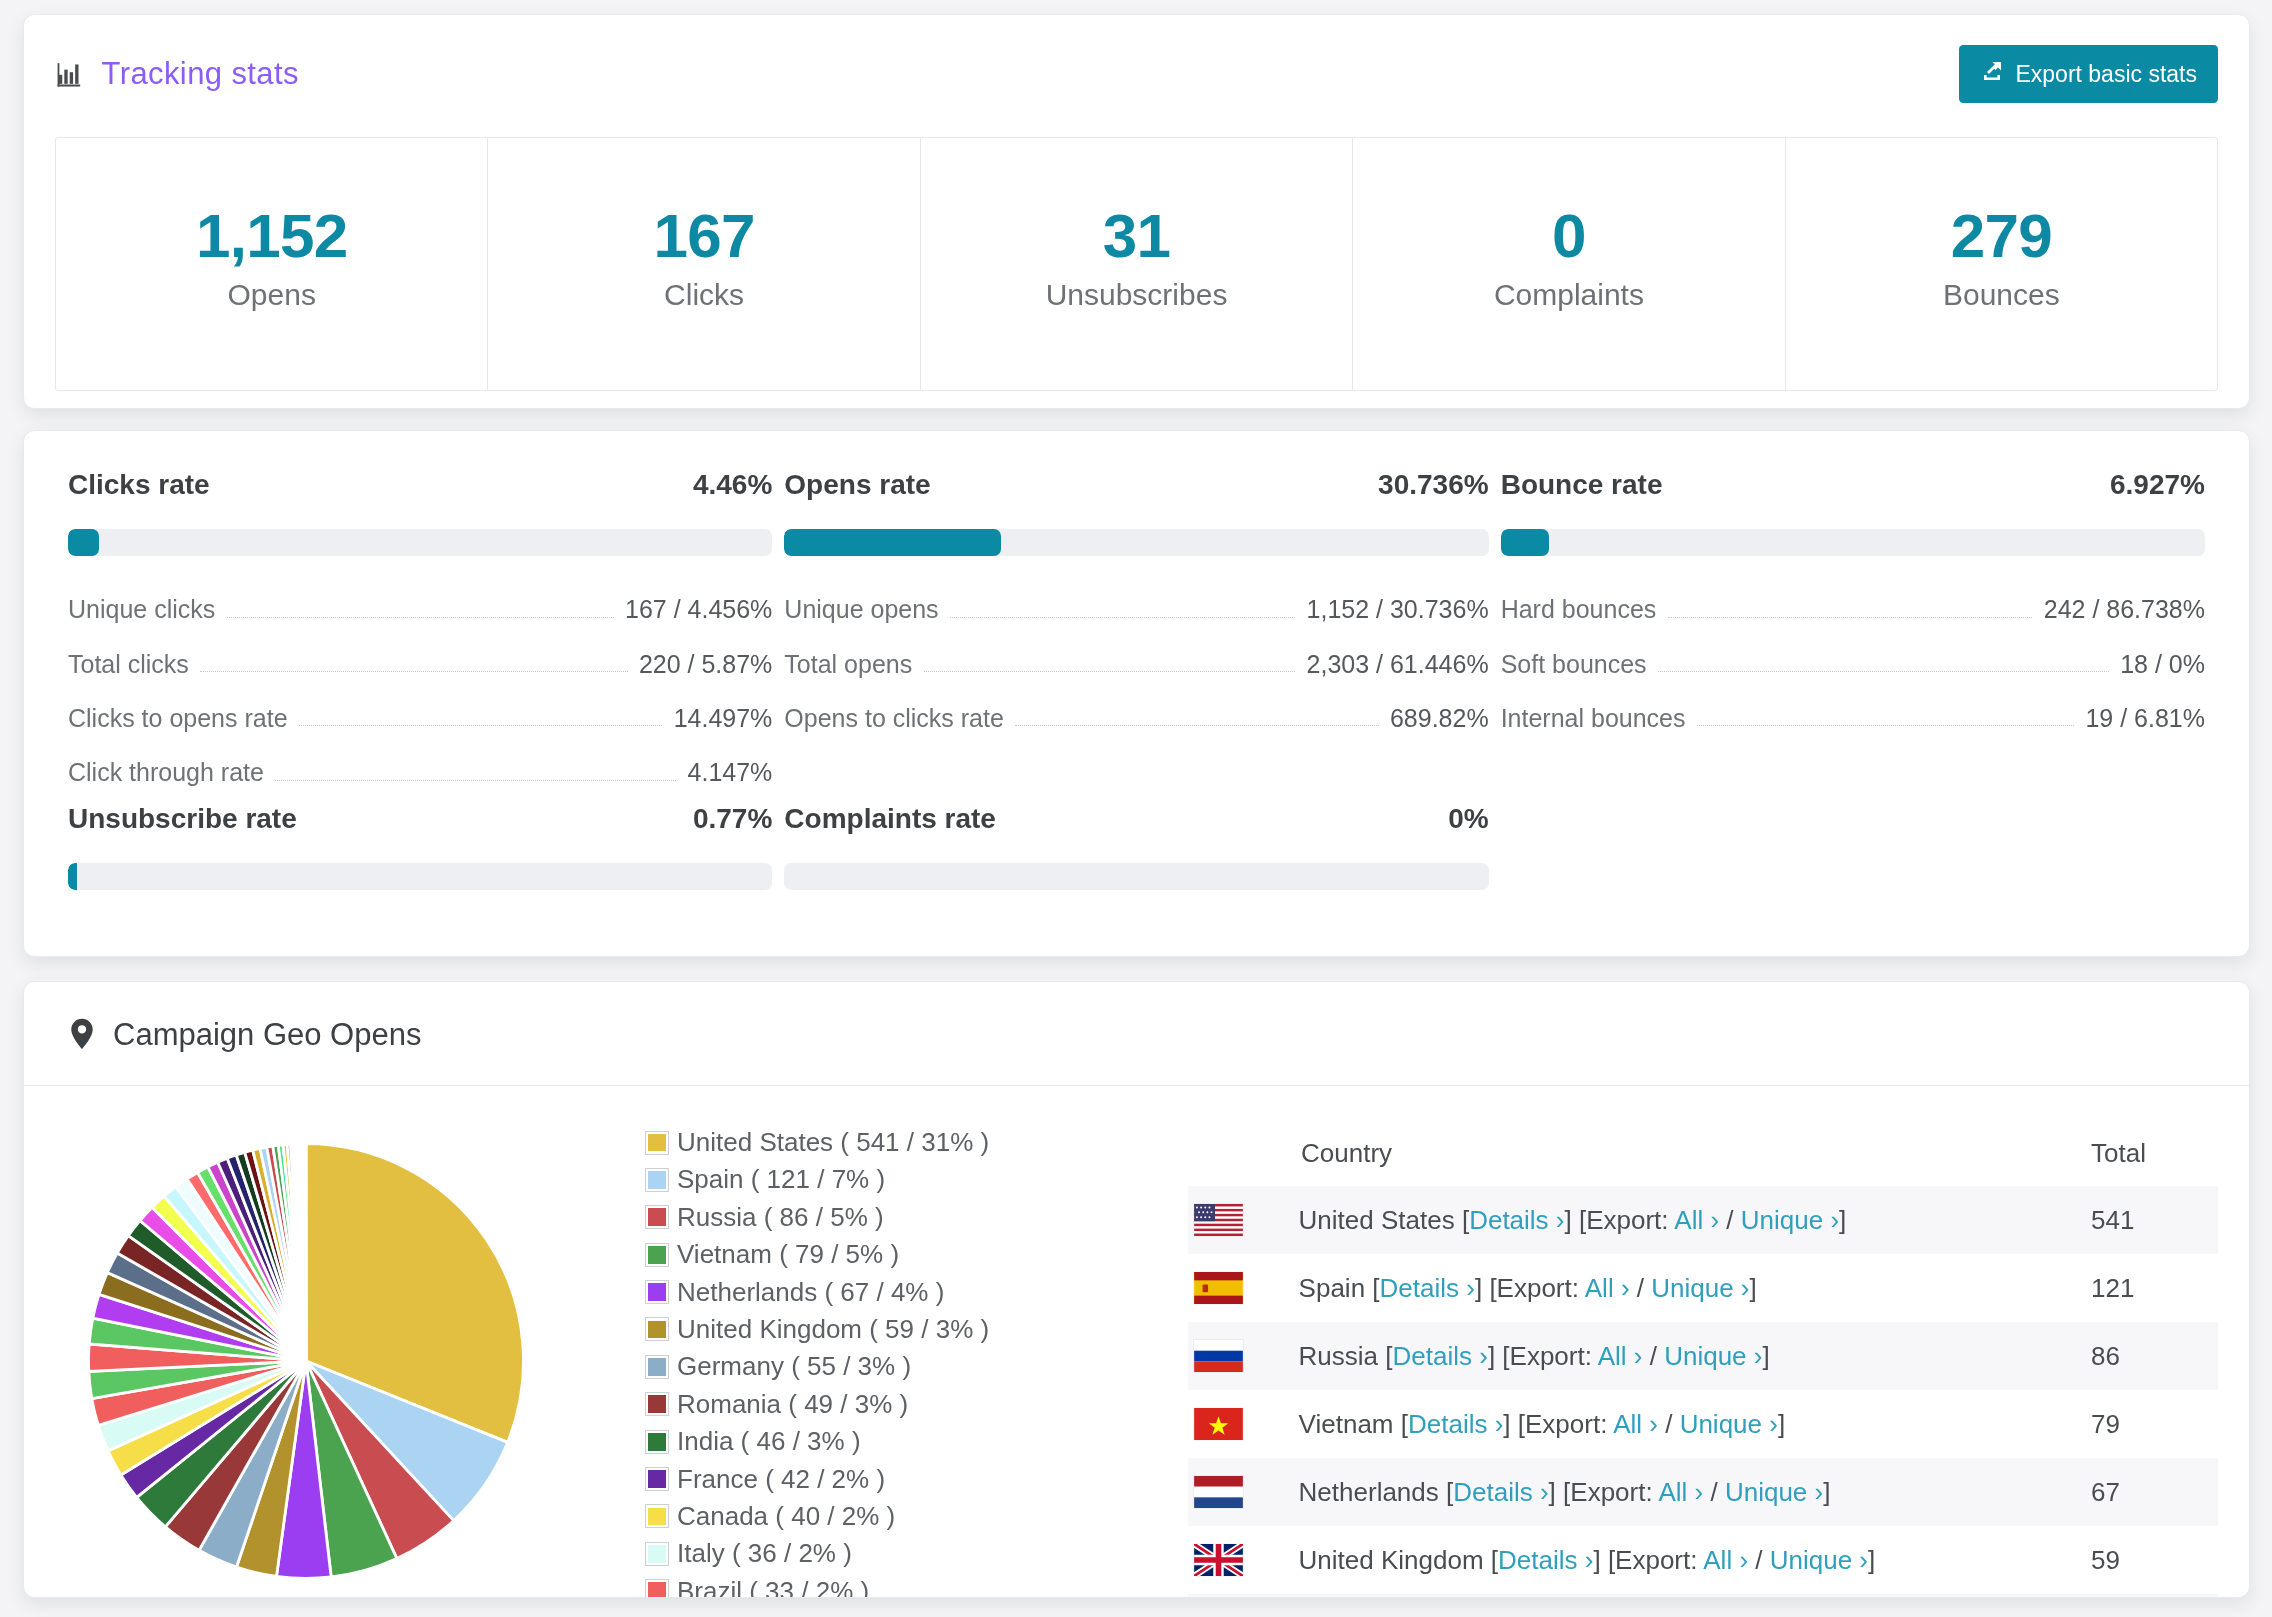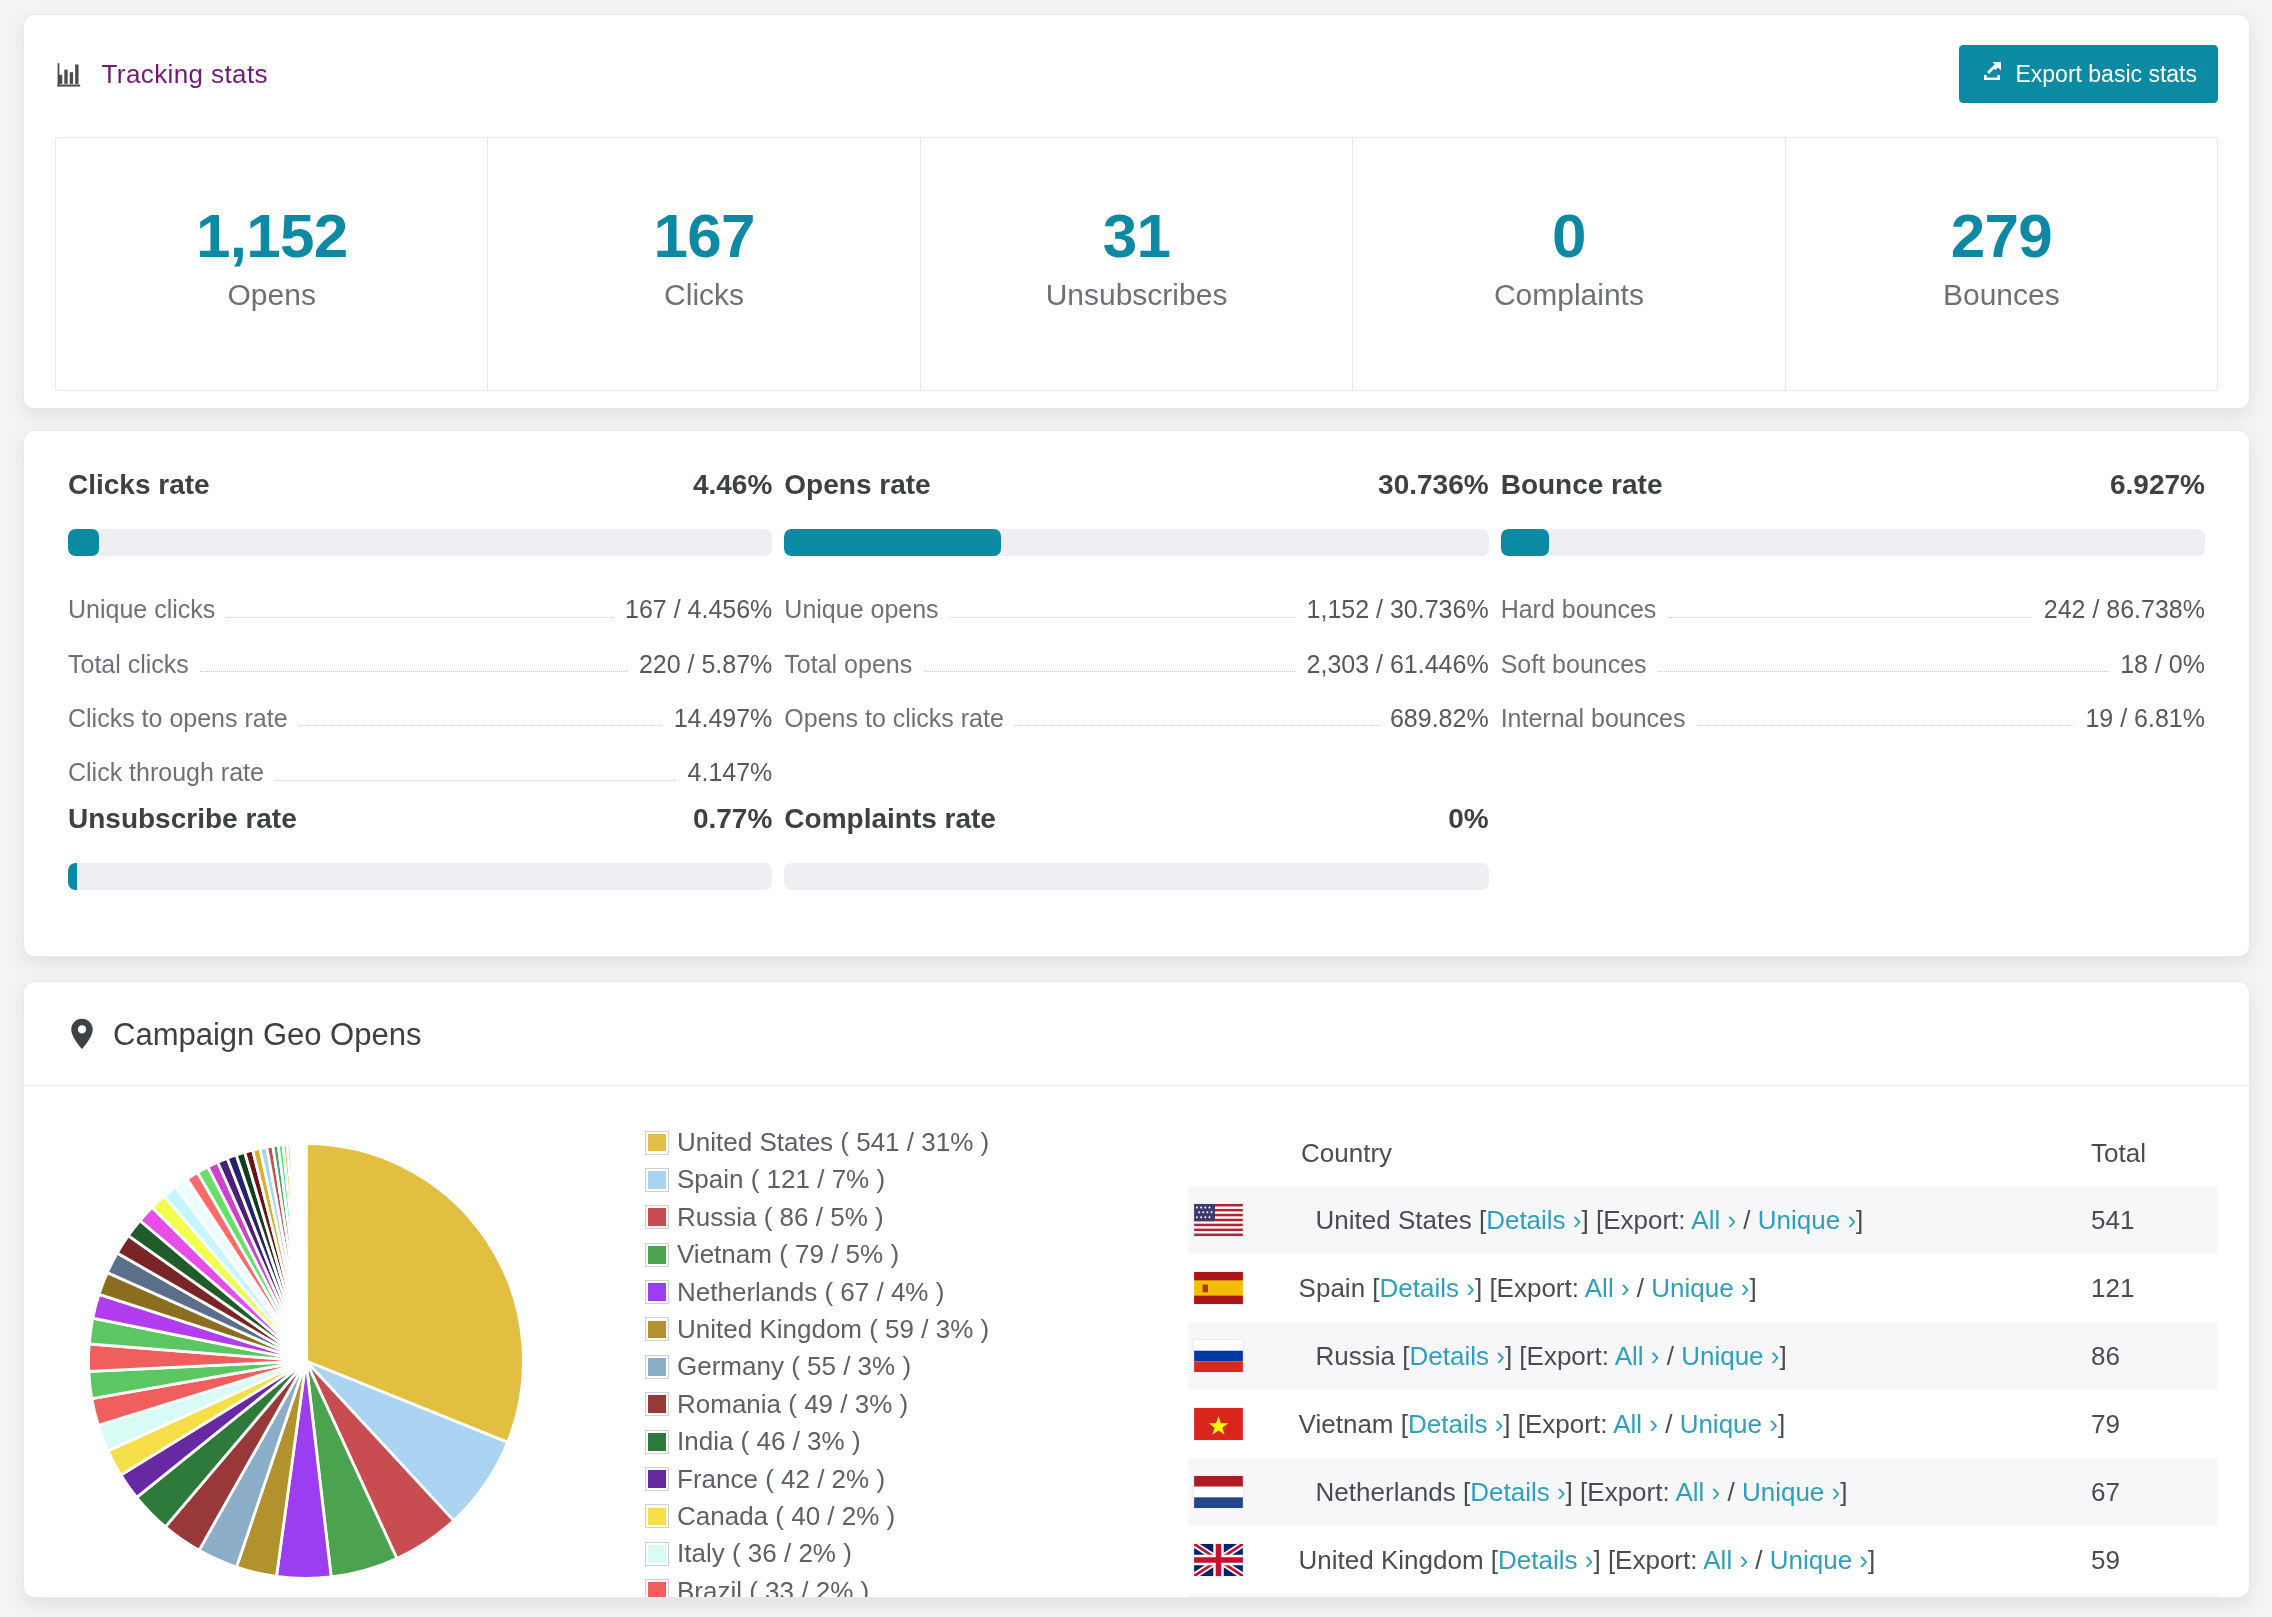--- a/index.html
+++ b/index.html
@@ -14,21 +14,21 @@
     background: #fff;
     border: 0.7px solid #e8e9eb;
     border-radius: 11.3px;
     margin: 0 23px;
     box-shadow: 0 7px 17px rgba(60,64,67,.10);
   }
   
   #card-tracking { margin-top: 14px; height: 395px; padding: 30px 31px; }
   .card-head { display: flex; align-items: center; justify-content: space-between; }
   .head-left { display: flex; align-items: center; gap: 15.5px; }
-  .head-title { font-size: 26px; color: #701a75; letter-spacing: 0.4px; }
+  .head-title { font-size: 31px; color: #8b5cf6; letter-spacing: 0.4px; }
   .btn-teal {
     display: flex; align-items: center; gap: 11.3px;
     background: #0a8ba3; color: #fff; border: none; cursor: pointer;
     font-size: 23px; font-family: inherit; padding: 14px 21px; border-radius: 4.2px;
   }
   .stats-row {
     margin-top: 34px; display: flex;
     border: 0.7px solid #e7e8ea; border-radius: 3px; overflow: hidden;
   }
   .stat-cell { flex: 1; text-align: center; padding: 62px 0 78px; border-right: 0.7px solid #e7e8ea; }
@@ -58,21 +58,21 @@
   .legend { width: 543px; padding-top: 10px; }
   .legend-item { display: flex; align-items: center; gap: 8px; margin-bottom: 6.4px; }
   .legend-swatch { width: 24px; height: 24px; border: 1.4px solid #cfcfd2; background: #fff; padding: 2.1px; }
   .legend-swatch > div { width: 100%; height: 100%; }
   .legend-text { font-size: 26px; color: #5d6165; }
   .geo-table { flex: 1; margin-top: 4.2px; }
   .geo-thead { display: flex; align-items: center; height: 65px; }
   .th-country { flex: 1; padding-left: 113px; font-size: 26px; color: #4a4d51; }
   .th-total { width: 127px; font-size: 26px; color: #4a4d51; }
   .geo-row { display: flex; align-items: center; height: 68px; }
-  .geo-row.striped { background: #f7f7f9; gap: 17px; }
+  .geo-row.striped { background: #f7f7f9; }
   .c-flag { width: 49px; height: 32px; margin-left: 5.6px; flex: none; box-shadow: 0 0 0 0.7px rgba(0,0,0,.06); }
   .c-flag svg { display: block; }
   .c-name { flex: 1; margin-left: 56px; font-size: 26px; color: #4a4d50; white-space: nowrap; }
   .c-total { width: 127px; font-size: 26px; color: #4a4d50; }
   .geo-link { color: #2f9fbd; text-decoration: none; cursor: pointer; }
   .icon-dark { color: #3e4144; }
 </style>
 </head>
 <body>
 

